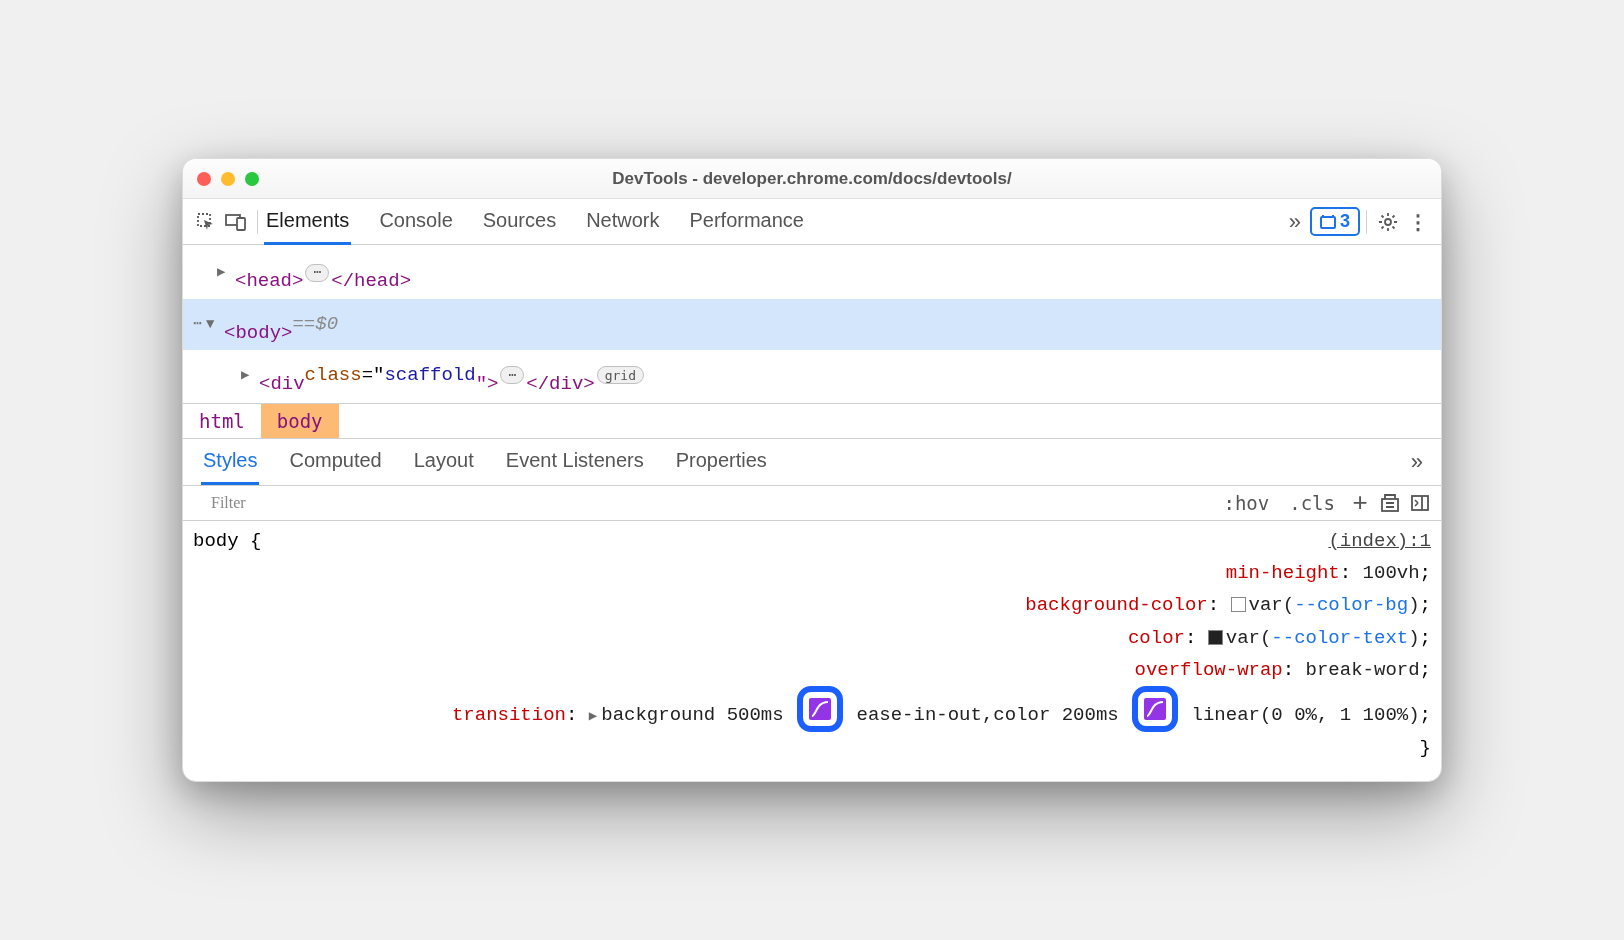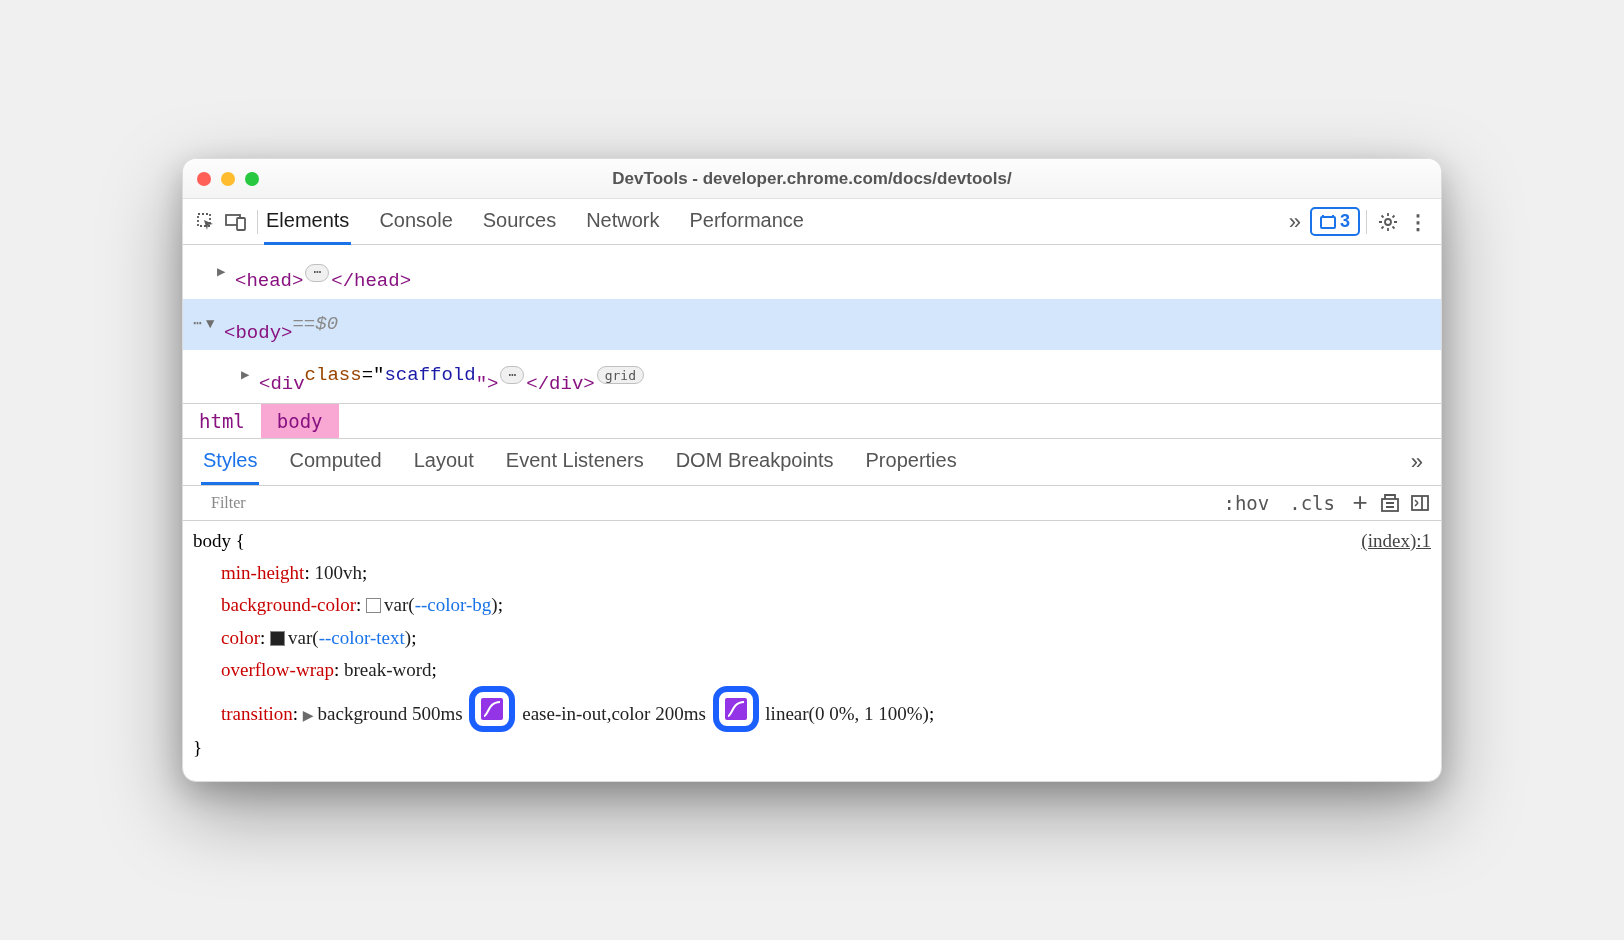--- a/index.html
+++ b/index.html
@@ -73,38 +73,39 @@
 .ellipsis-badge, .badge {
   display: inline-flex; align-items: center; justify-content: center;
   border: 1px solid #c0c0c0; background: #f0f0f0; border-radius: 10px;
   font-size: 13px; color: #555; padding: 0 7px; height: 18px; margin: 0 2px;
 }
 .breadcrumb {
   display: flex; border-bottom: 1px solid #d0d0d0; font-family: Menlo, monospace;
   font-size: 19px;
 }
 .crumb { padding: 6px 16px; color: #881280; cursor: pointer; }
-.crumb.active { background: #f9a8d4; }
+.crumb.active { background: #fdba74; }
 .subtabs { display: flex; align-items: center; border-bottom: 1px solid #d0d0d0; padding: 0 18px; gap: 28px; }
 .subtab { font-size: 20px; color: #555; padding: 10px 2px; cursor: pointer; border-bottom: 3px solid transparent; }
 .subtab.active { color: #1a73e8; font-weight: 500; border-bottom: 3px solid #1a73e8; }
 .filterbar {
   display: flex; align-items: center; border-bottom: 1px solid #d0d0d0;
   font-size: 20px; color: #777;
 }
 .filter-input {
   flex: 1; border: none; padding: 8px 28px; font-size: 16px; outline: none;
   font-family: Liberation Serif, serif; color: #333;
 }
 .filter-input::placeholder { color: #888; }
 .filterbar .fbtn { padding: 6px 10px; font-family: Menlo, monospace; font-size: 19px; color: #555; cursor: pointer; }
 .filterbar .ficon { width: 30px; display:flex; align-items:center; justify-content:center; color:#555; cursor:pointer; }
 .styles {
-  font-family: Liberation Serif, serif; font-size: 19px; line-height: 1.7;
+  font-family: Liberation Mono, monospace; font-size: 19px; line-height: 1.7;
   padding: 4px 10px 16px 10px;
+  text-align: right;
 }
 .rule-header { display: flex; justify-content: space-between; }
 .src-link { color: #444; text-decoration: underline; cursor: pointer; }
 .prop { padding-left: 28px; }
 .prop-name { color: #c80000; }
 .prop-val { color: #222; }
 .var-name { color: #1a73e8; }
 .color-swatch {
   display: inline-block; width: 15px; height: 15px; border: 1px solid #888;
   vertical-align: -2px; margin-right: 3px;
@@ -205,21 +206,20 @@
   <div class="breadcrumb">
     <div class="crumb">html</div>
     <div class="crumb active">body</div>
   </div>
 
   <div class="subtabs">
     <div class="subtab active">Styles</div>
     <div class="subtab">Computed</div>
     <div class="subtab">Layout</div>
     <div class="subtab">Event Listeners</div>
-    <div class="subtab">DOM Breakpoints</div>
     <div class="subtab">Properties</div>
     <div style="flex:1"></div>
     <div class="icon-btn" style="font-size:22px; color:#555;">»</div>
   </div>
 
   <div class="filterbar">
     <input class="filter-input" placeholder="Filter" style="">
     <div class="fbtn">:hov</div>
     <div class="fbtn">.cls</div>
     <div class="ficon" style="font-size:26px;">+</div>

